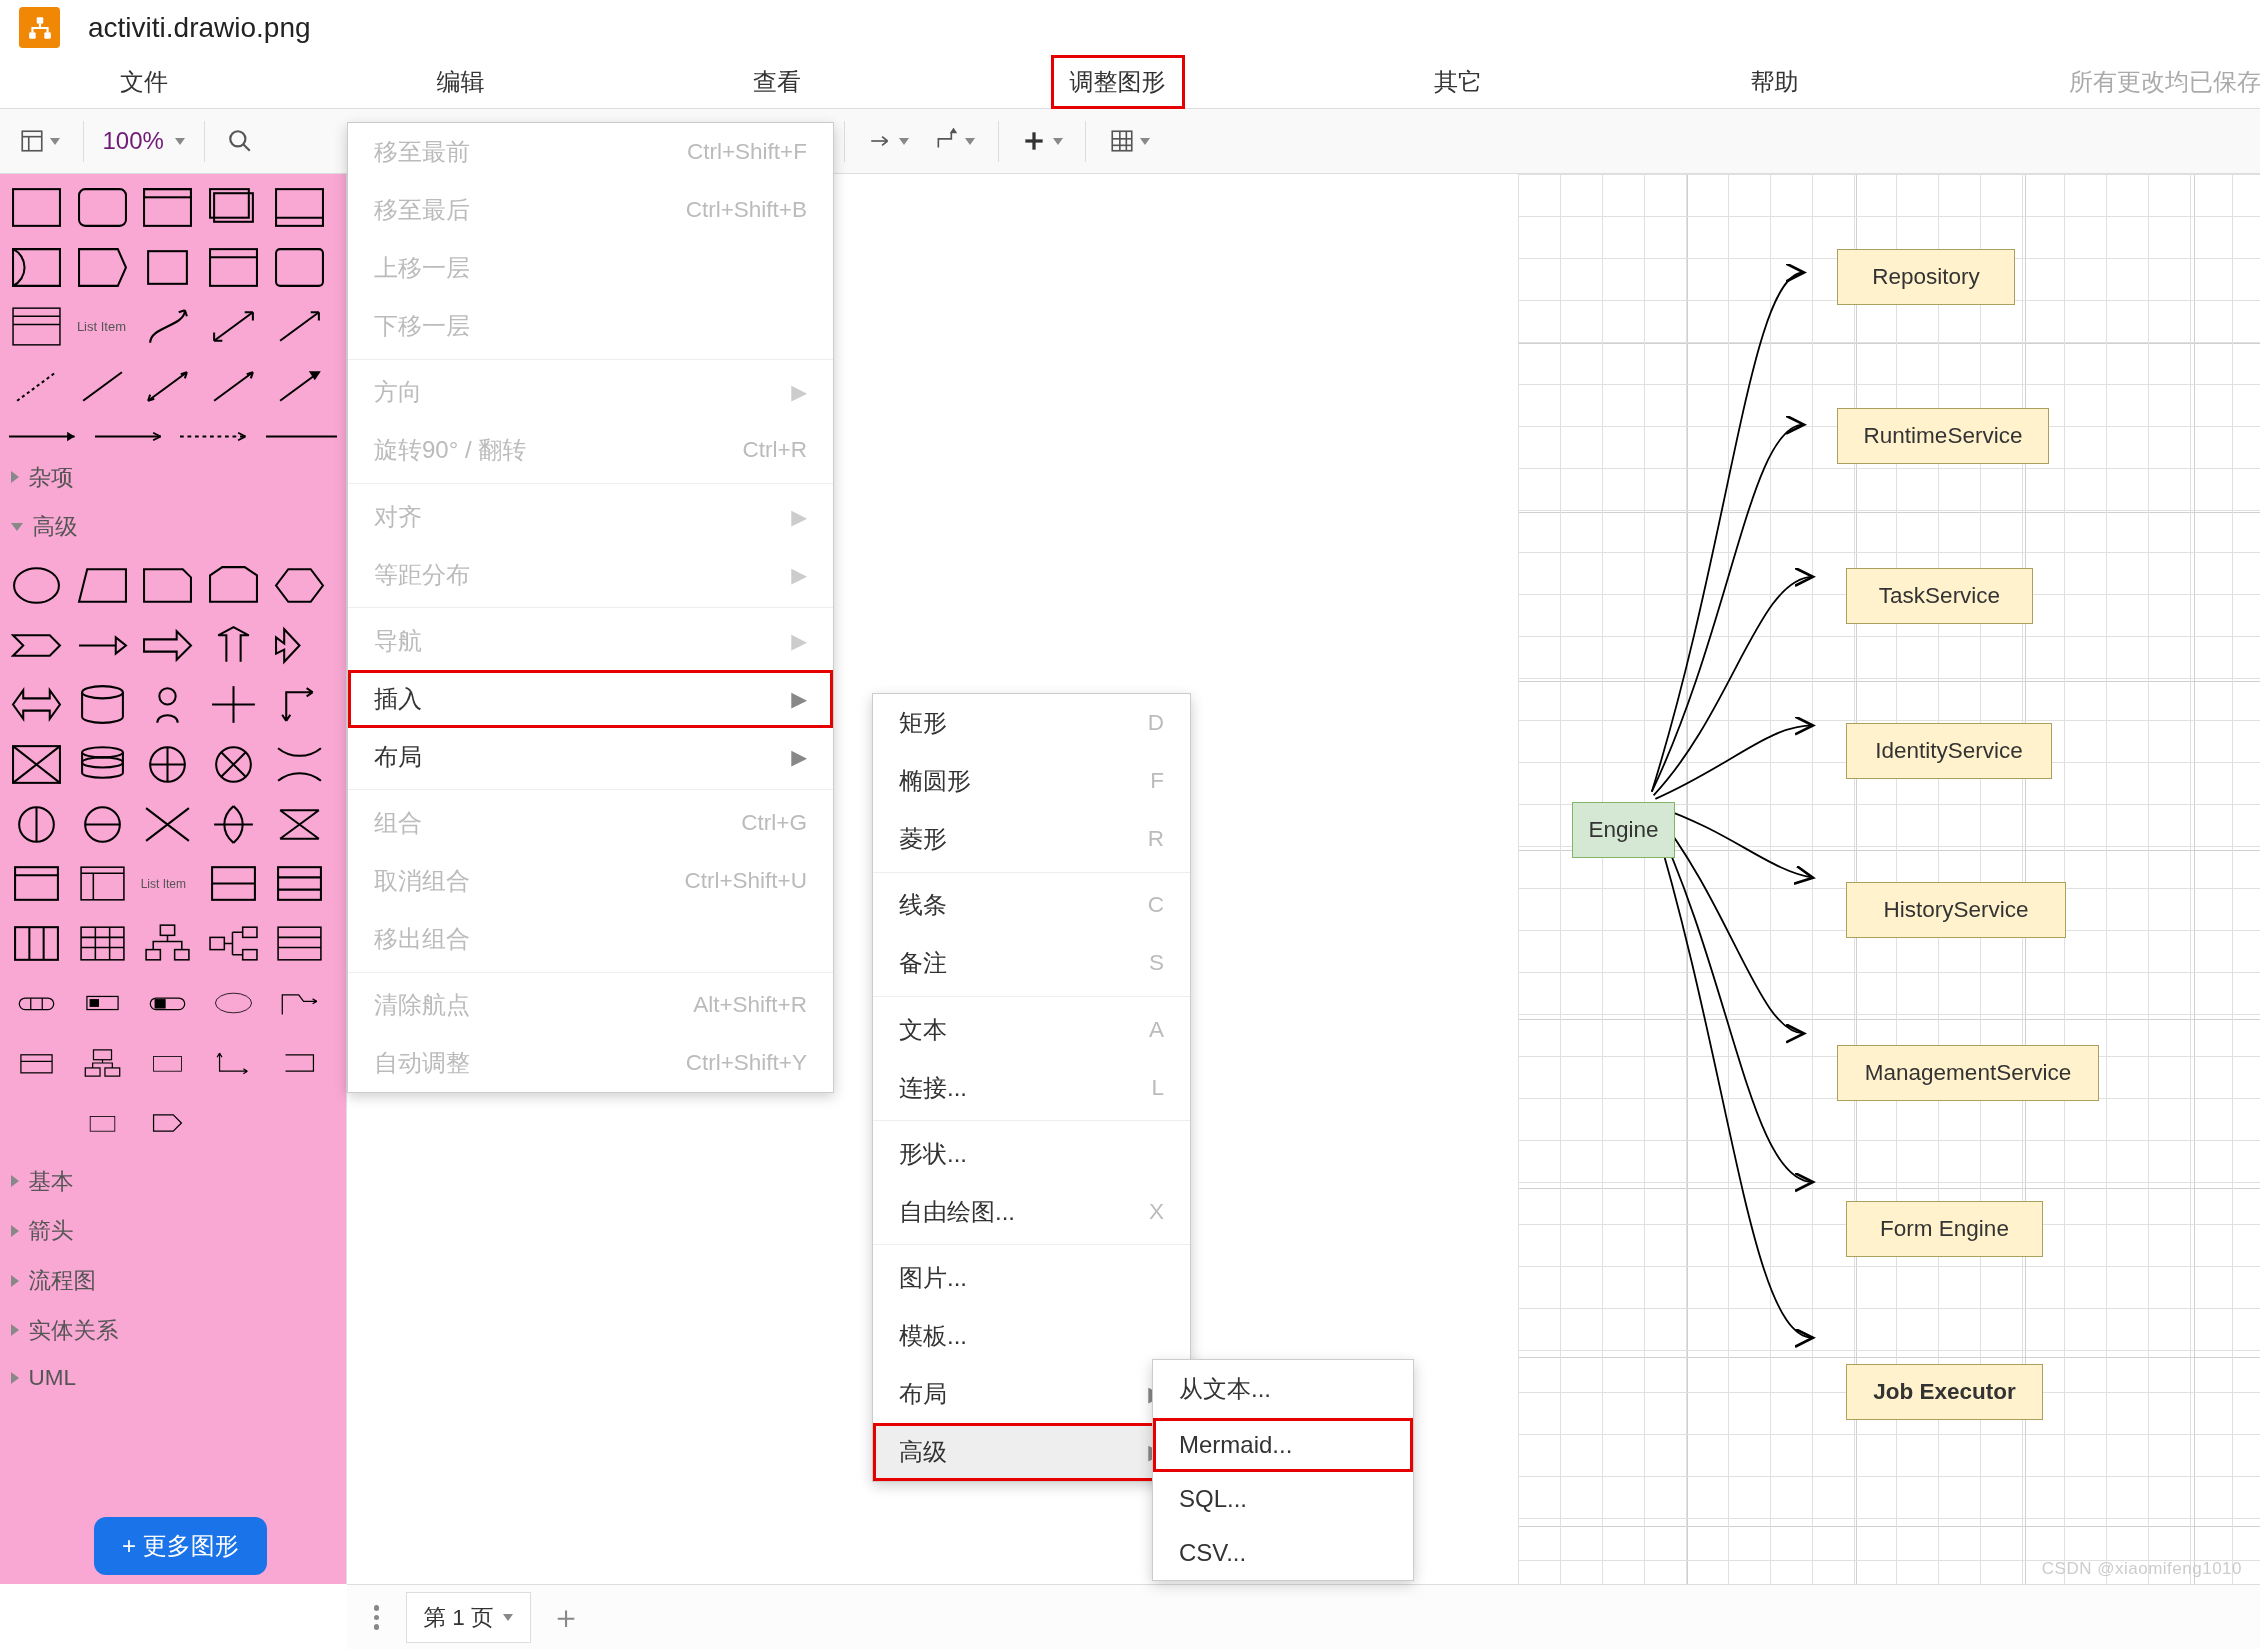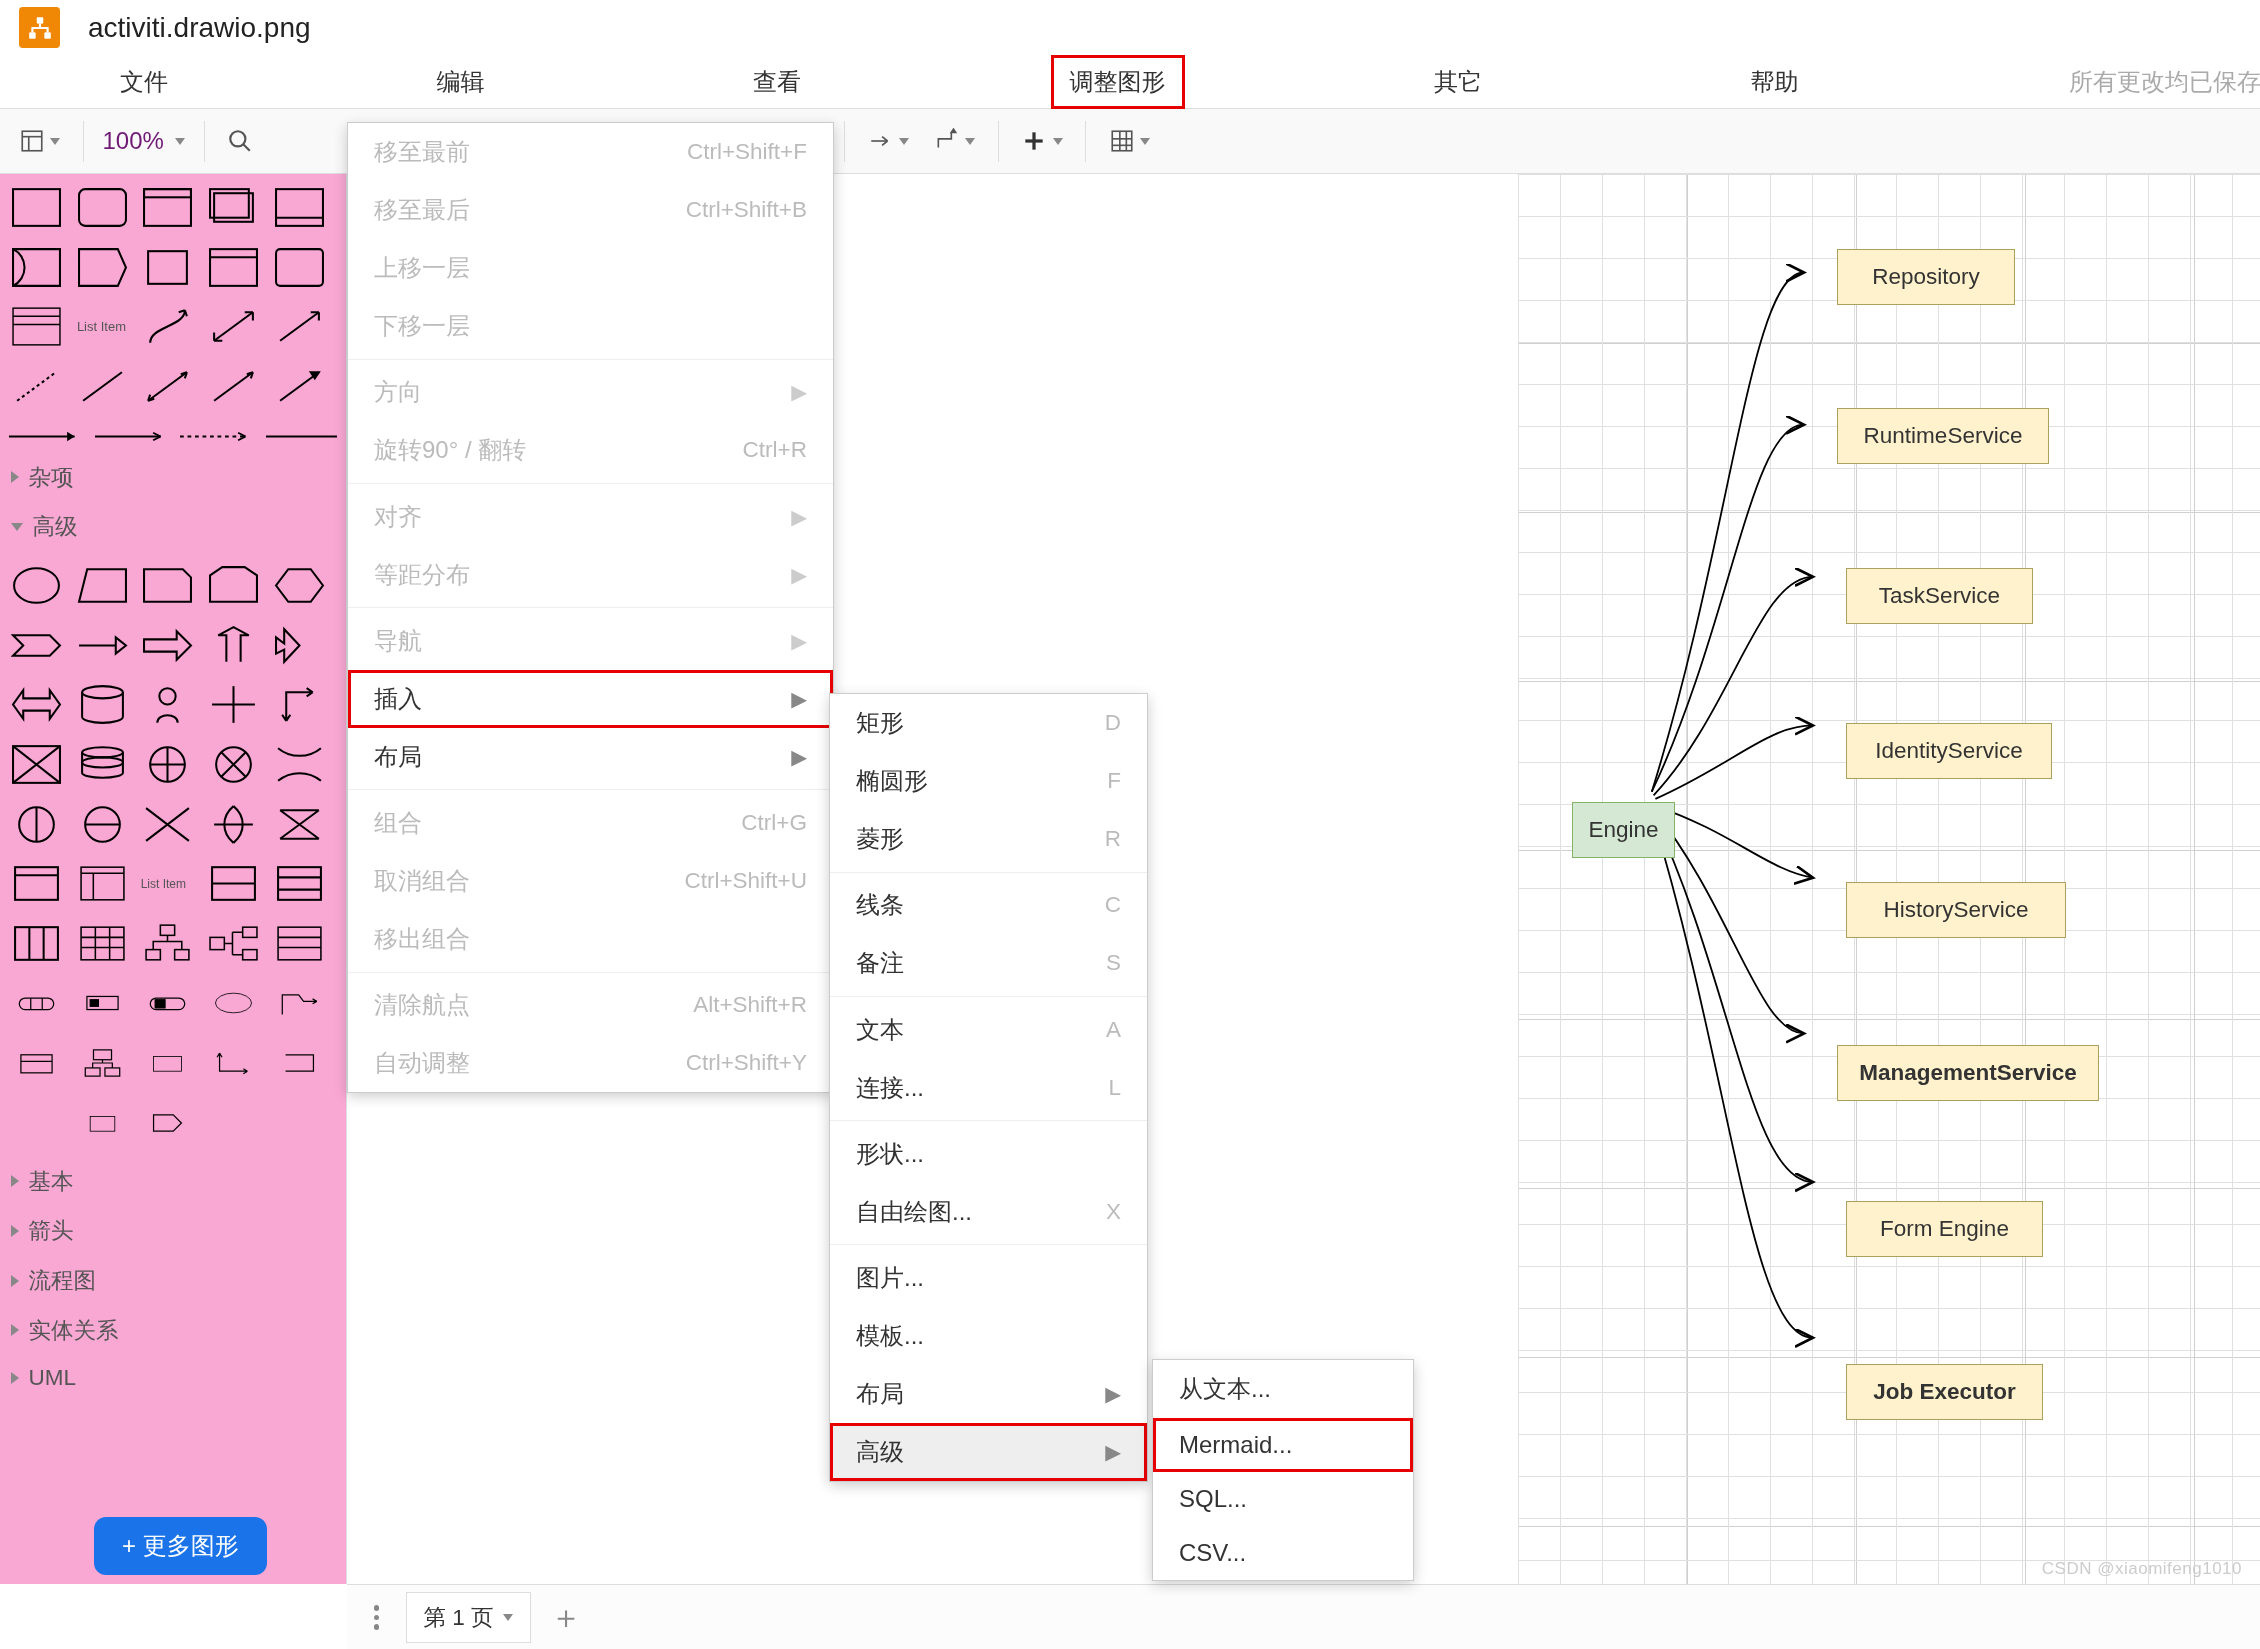--- a/index.html
+++ b/index.html
@@ -848,21 +848,21 @@
       <path d="M1410 714 C1500 1010, 1520 1300, 1590 1300"></path>
     </g>
   </svg>
 
   <div class="dnode engine" style="left:1225px;top:628px;width:103px;">Engine</div>
   <div class="dnode" style="left:1490px;top:75px;width:178px;">Repository</div>
   <div class="dnode" style="left:1490px;top:234px;width:212px;">RuntimeService</div>
   <div class="dnode" style="left:1499px;top:394px;width:187px;">TaskService</div>
   <div class="dnode" style="left:1499px;top:549px;width:206px;">IdentityService</div>
   <div class="dnode" style="left:1499px;top:708px;width:220px;">HistoryService</div>
-  <div class="dnode" style="left:1490px;top:871px;width:262px;font-weight:bold;">ManagementService</div>
+  <div class="dnode" style="left:1490px;top:871px;width:262px;">ManagementService</div>
   <div class="dnode" style="left:1499px;top:1027px;width:197px;">Form Engine</div>
   <div class="dnode" style="left:1499px;top:1190px;width:197px;font-weight:bold;">Job Executor</div>
 </div>
 
 <div class="tabbar">
   <div class="ellipsis-icon">
       <span></span>
       <span></span>
       <span></span>
     </div>
@@ -937,21 +937,21 @@
     <div class="row disabled">
       <span>清除航点</span>
       <span class="shortcut">Alt+Shift+R</span>
     </div>
     <div class="row disabled">
       <span>自动调整</span>
       <span class="shortcut">Ctrl+Shift+Y</span>
     </div>
   </div>
 
-<div id="menu-insert" class="menu" style="left:829px; top:693px; width:319px;">
+<div id="menu-insert" class="menu" style="left:872px; top:693px; width:319px;">
     <div class="row">
       <span>矩形</span>
       <span class="shortcut">D</span>
     </div>
     <div class="row">
       <span>椭圆形</span>
       <span class="shortcut">F</span>
     </div>
     <div class="row">
       <span>菱形</span>

